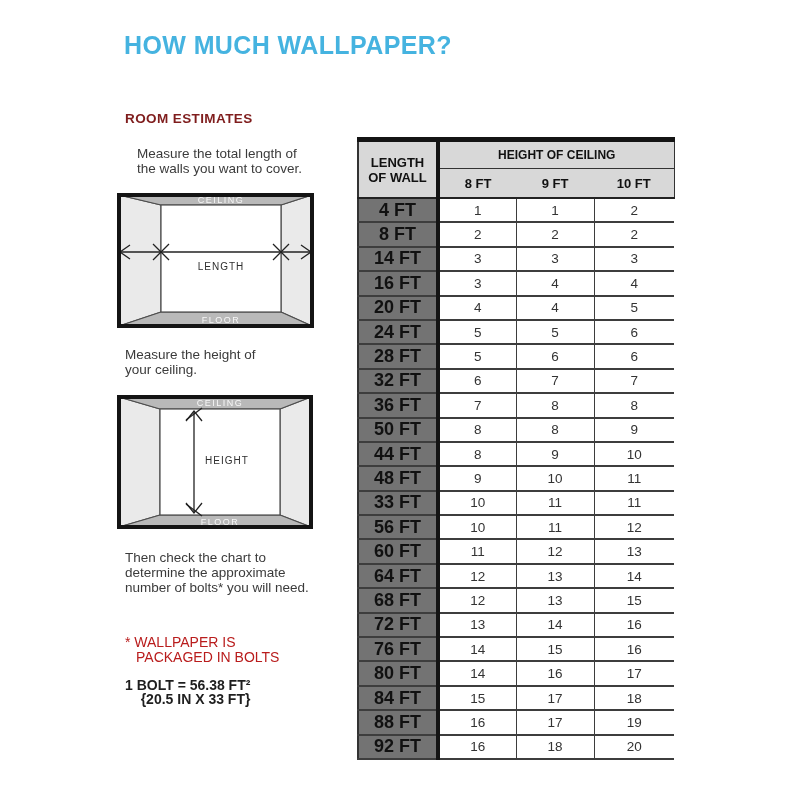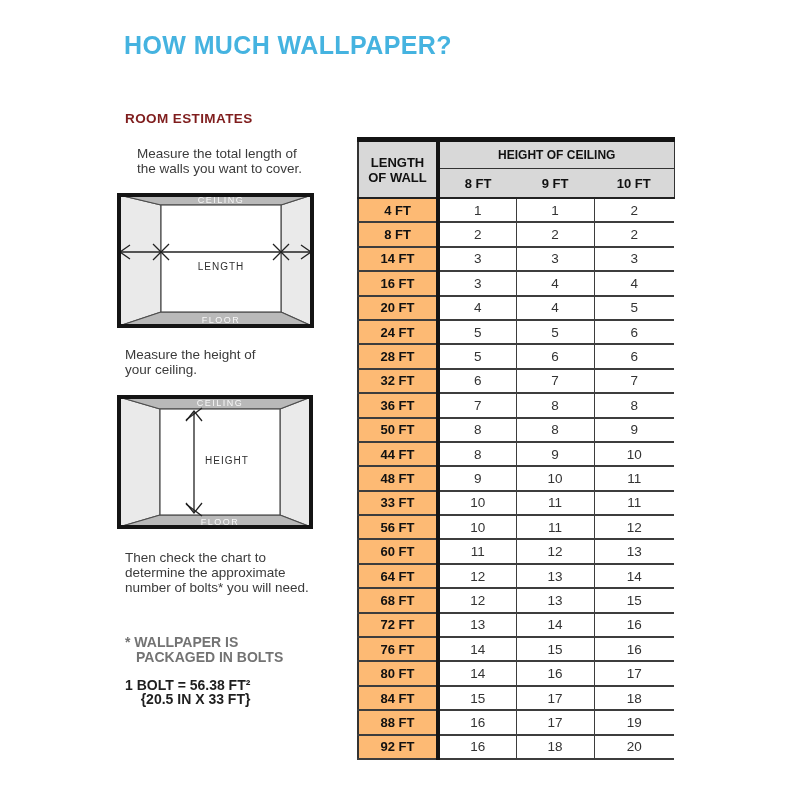--- a/index.html
+++ b/index.html
@@ -15,21 +15,21 @@
     font-size:13.5px;font-weight:bold;color:#7f1d1d;letter-spacing:0.4px;
   }
   .room-heading{left:125px;top:111px;}
   .table-heading{left:357px;top:111px;width:316px;text-align:center;margin-top:36px;}
   .body-text{
     font-size:13.5px;line-height:15px;color:#3b3b3b;white-space:pre-line;
   }
   .step-length{left:137px;top:146px;}
   .step-height{left:125px;top:347px;}
   .step-chart{left:125px;top:550px;}
-  .footnote{left:125px;top:635px;font-size:14px;line-height:14.5px;font-weight:bold;color:#737373;}
+  .footnote{left:125px;top:635px;font-size:14px;line-height:14.5px;font-weight:normal;color:#b91c1c;}
   .footnote .indent{padding-left:11px;}
   .bolt-spec{left:125px;top:678px;font-size:14px;line-height:14px;font-weight:bold;color:#1e1e1e;text-align:right;}
   .diagram1{left:117px;top:193px;}
   .diagram2{left:117px;top:395px;}
   svg .wall-label{font-family:"Liberation Sans","DejaVu Sans",sans-serif;font-size:9px;fill:#f7f7f7;letter-spacing:1.5px;}
   svg .dim-label{font-family:"Liberation Sans","DejaVu Sans",sans-serif;font-size:10px;fill:#2e2e2e;letter-spacing:1px;}
 
   
   .bolts-table{
     position:absolute;left:357px;top:137px;width:316px;
@@ -54,21 +54,21 @@
   }
   .th-sub{
     font-size:13px;font-weight:bold;height:28px;border-bottom:2.5px solid #222;
   }
   .th-sub:last-child{border-right:1.5px solid #333;}
   .bolts-table tbody tr{height:24.4px;}
   .bolts-table tbody td{
     font-size:13.5px;color:#333;border-bottom:2px solid #3d3d3d;background:#ffffff;
   }
   .bolts-table tbody td.wall-col{
-    background:#fdba74;font-weight:bold;font-size:13px;color:#111;
+    background:#737373;font-weight:bold;font-size:18px;color:#111;
     border-left:2px solid #333;border-right:4px solid #141414;margin-top:28px;
   }
   .bolts-table tbody td.v2,.bolts-table tbody td.v3{border-left:1.5px solid #3d3d3d;}
 </style>
 </head>
 <body>
 
 <div class="page">
 
   <div class="abs page-title">HOW MUCH WALLPAPER?</div>

